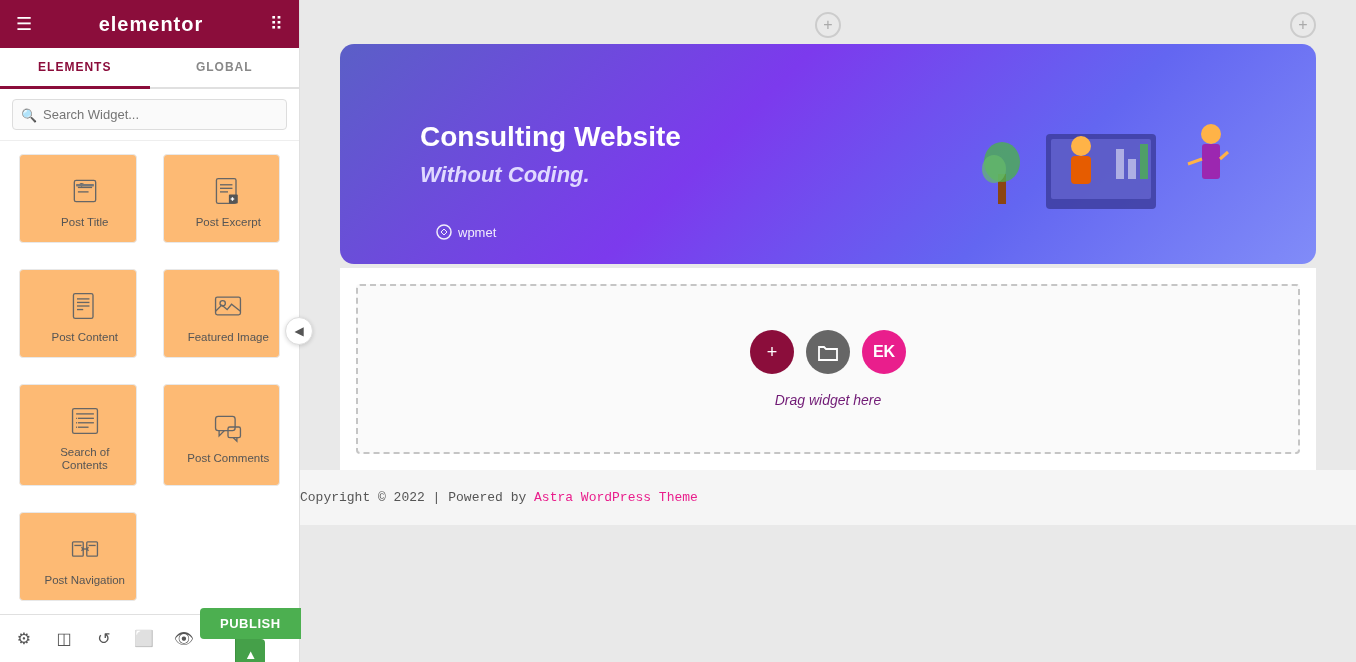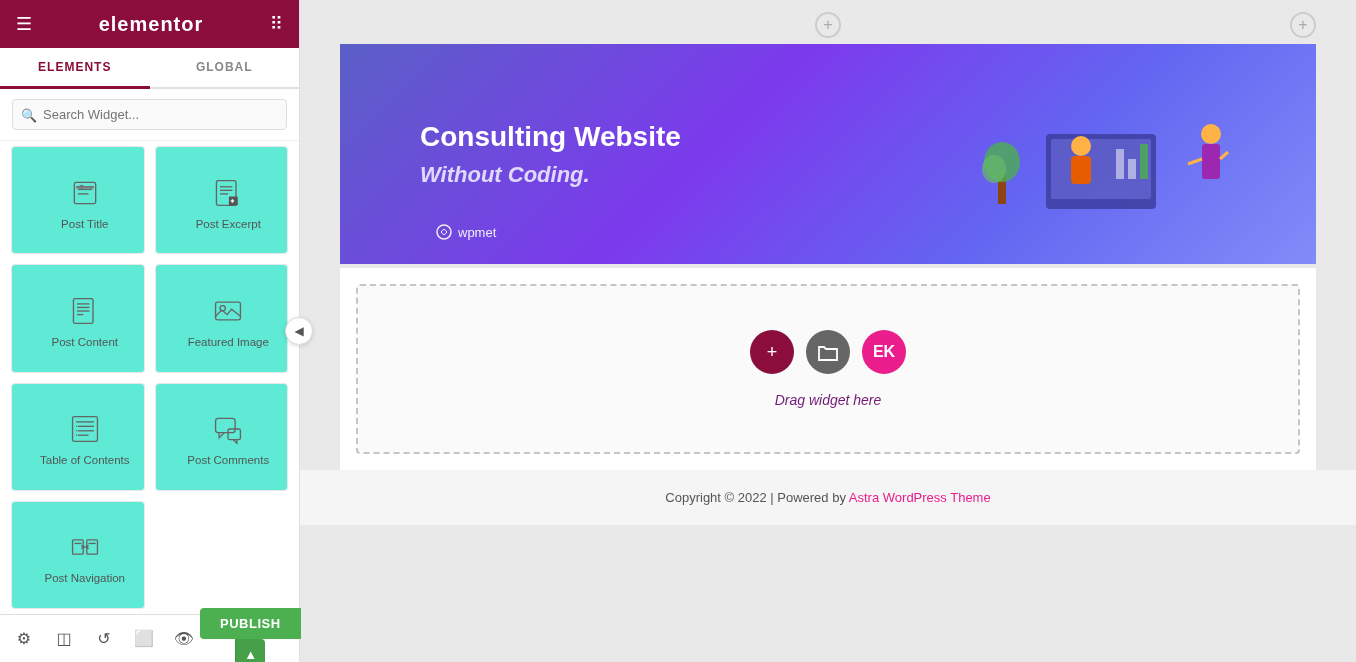--- a/index.html
+++ b/index.html
@@ -109,24 +109,24 @@
       padding: 0 6px;
     }
 
     .widget-item {
       display: flex;
       flex-direction: column;
       align-items: center;
       justify-content: center;
       border: 1px solid #e8e8e8;
       border-radius: 4px;
-      margin: 5px;
+      margin: 13px;
       padding: 16px 8px 10px 22px;
       cursor: grab;
-      background: #5eead4;
+      background: #fdba74;
       transition: box-shadow 0.1s;
     }
     .widget-icon {
       width: 36px;
       height: 36px;
       display: flex;
       align-items: center;
       justify-content: center;
       margin-bottom: 7px;
       color: #666;
@@ -231,20 +231,21 @@
 
     .hero-banner {
       background: linear-gradient(135deg, #5b5fc7 0%, #7c3aed 40%, #6366f1 70%, #818cf8 100%);
       min-height: 220px;
       display: flex;
       align-items: center;
       justify-content: space-between;
       padding: 30px 60px 30px 80px;
       position: relative;
       margin: 0 0 0 0;
+      border-radius: 14px;
     }
     .hero-text-block { flex: 1; }
     .hero-title {
       color: #fff;
       font-size: 28px;
       font-weight: 800;
       line-height: 1.2;
       margin-bottom: 8px;
     }
     .hero-subtitle {
@@ -302,24 +303,25 @@
     .dz-icon-ek { background: #e91e8c; color: #fff; font-weight: 700; font-size: 16px; }
     .drop-zone-label {
       color: #701a75;
       font-style: italic;
       font-size: 14px;
     }
 
     .footer-area {
       background: #f5f5f5;
       padding: 20px 0;
-      text-align: center;
+      text-align: left;
       color: #555;
       font-size: 13px;
       margin-top: auto;
+      font-family: Liberation Mono, monospace;
     }
     .footer-area a { color: #e91e8c; text-decoration: none; }
     .canvas-row {
       background: #fff;
       position: relative;
     }
     .canvas-add-row {
       text-align: center;
       padding: 4px 0;
       position: relative;
@@ -422,21 +424,21 @@
           <rect x="4" y="4" width="28" height="28" rx="2"></rect>
           <line x1="8" y1="10" x2="28" y2="10"></line>
           <line x1="10" y1="15" x2="28" y2="15"></line>
           <line x1="10" y1="20" x2="28" y2="20"></line>
           <line x1="10" y1="25" x2="22" y2="25"></line>
           <line x1="8" y1="15" x2="9" y2="15"></line>
           <line x1="8" y1="20" x2="9" y2="20"></line>
           <line x1="8" y1="25" x2="9" y2="25"></line>
         </svg>
       </div>
-      <span class="widget-label">Table of Contents</span>
+      <span class="widget-label">Search of Contents</span>
     </div>
 
 
     <div class="widget-item">
       <div class="widget-icon">
         <svg viewBox="0 0 36 36">
           <rect x="4" y="6" width="22" height="16" rx="3"></rect>
           <polyline points="8,22 8,28 14,22"></polyline>
           <rect x="18" y="18" width="14" height="12" rx="2"></rect>
           <polyline points="28,30 28,34 24,30"></polyline>

